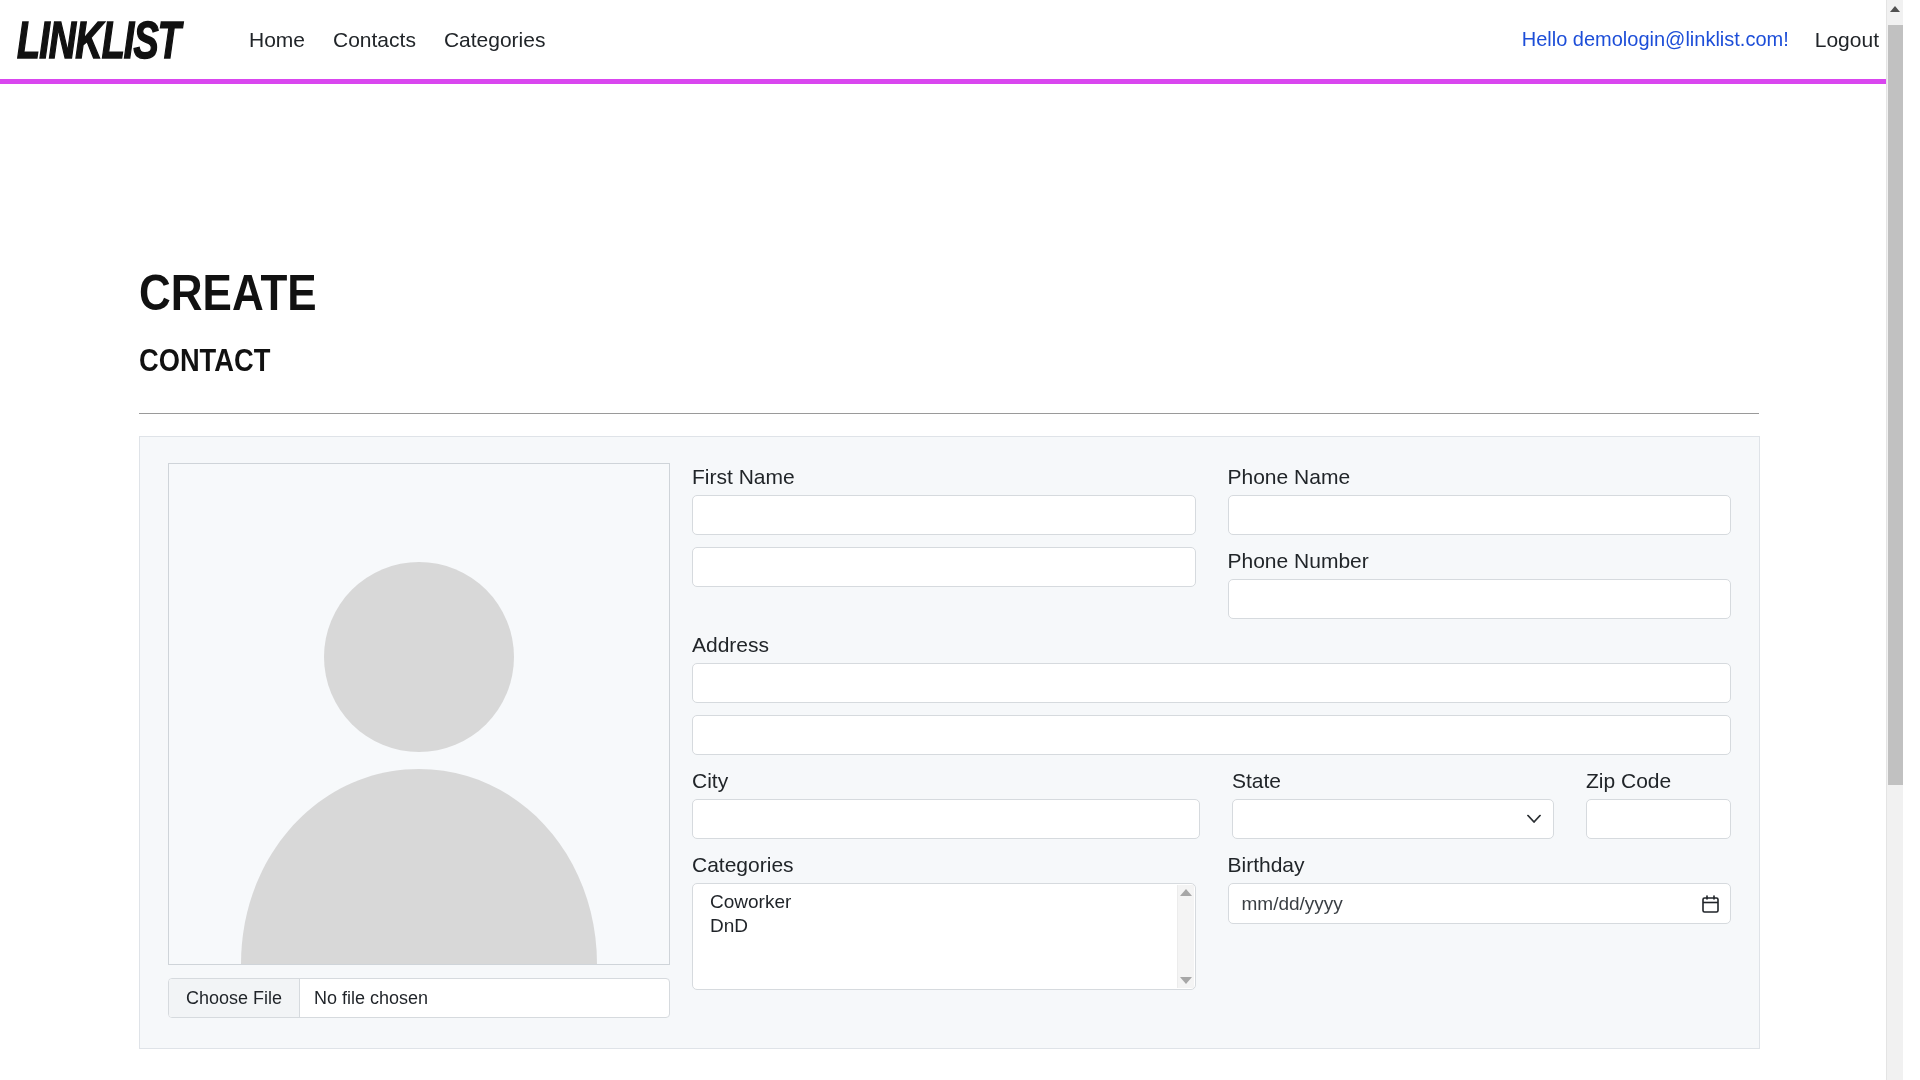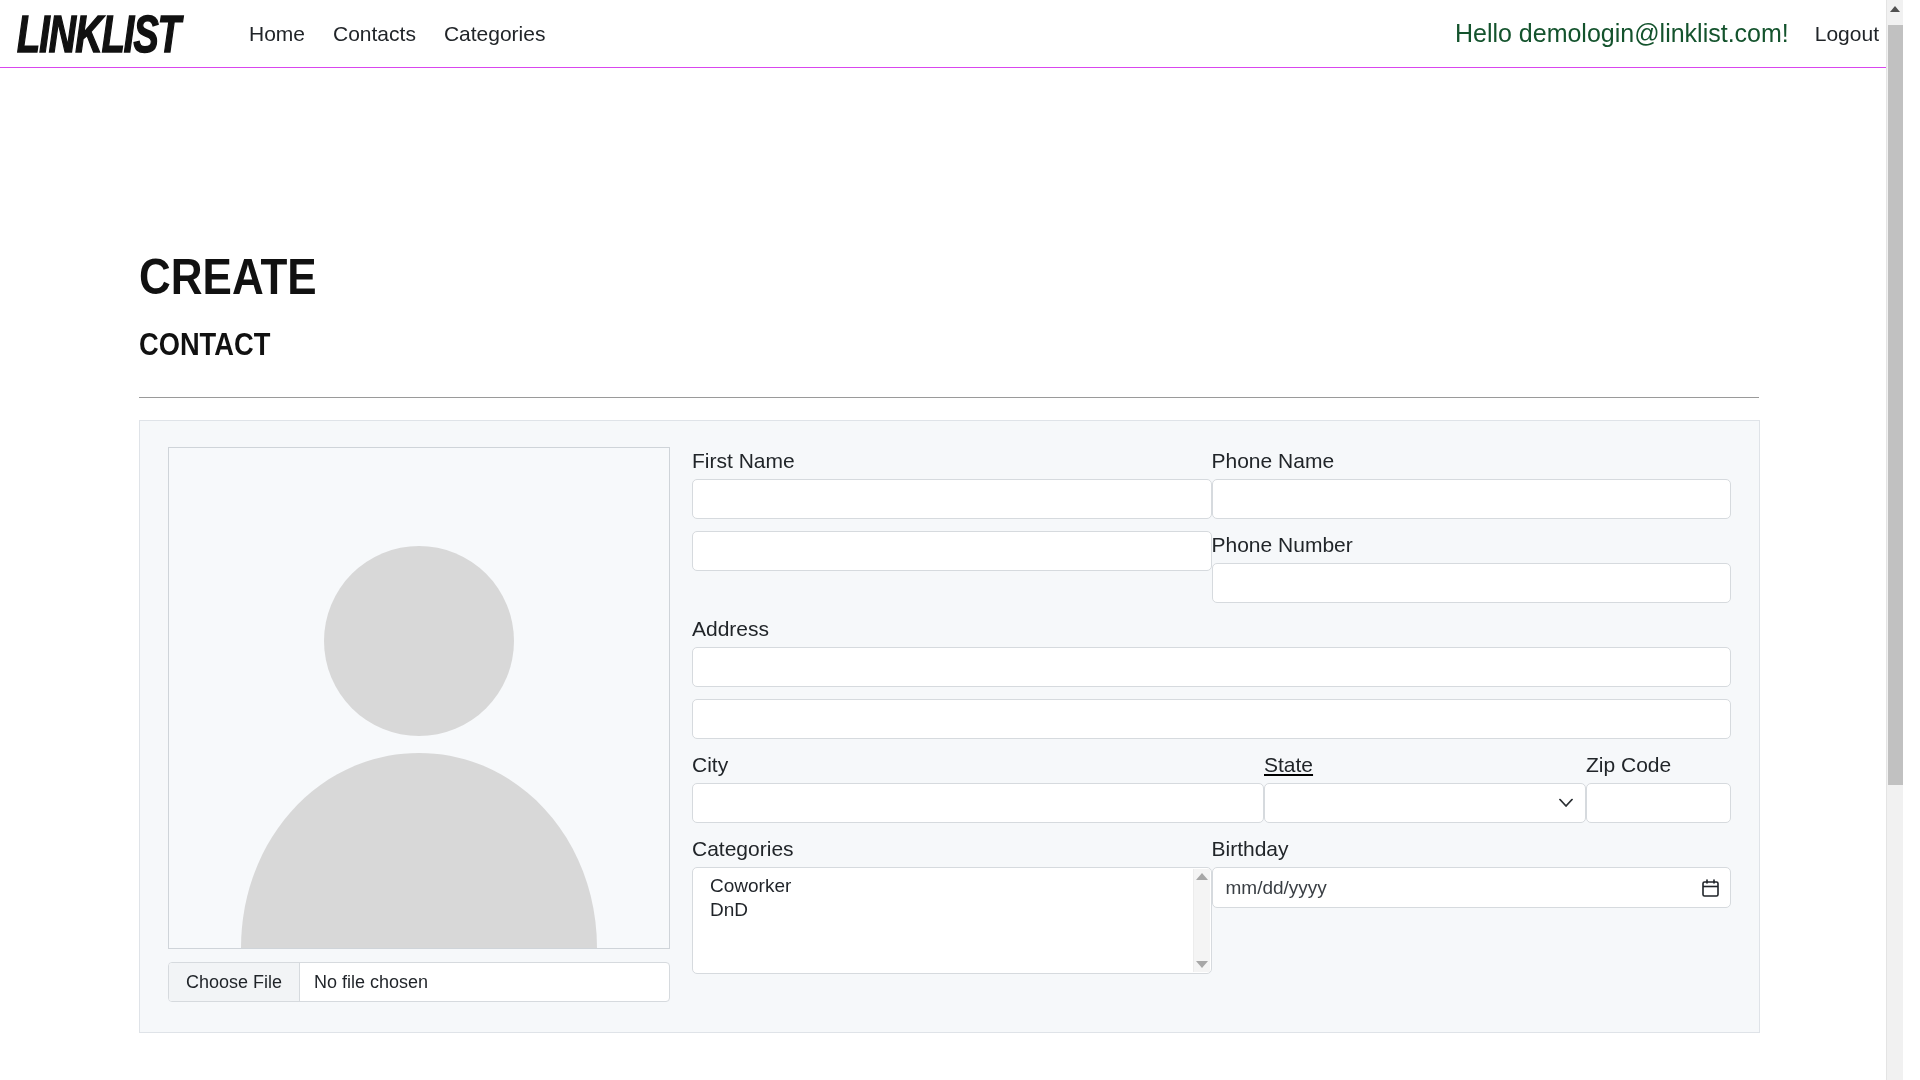--- a/index.html
+++ b/index.html
@@ -17,22 +17,22 @@
     position: relative;
     width: 1903px;
     height: 1080px;
     overflow: hidden;
     background: #ffffff;
   }
 
   
   .navbar {
     position: relative;
-    height: 68px;
-    border-bottom: 1px solid #d946ef;
+    height: 84px;
+    border-bottom: 5px solid #d946ef;
     display: flex;
     align-items: center;
     padding: 0 24px 0 12px;
     background: #fff;
   }
   .brand {
     font-family: "Liberation Sans", sans-serif;
     font-weight: bold;
     font-style: italic;
     font-size: 46px;
@@ -59,22 +59,22 @@
     cursor: pointer;
     white-space: nowrap;
   }
   .nav-right {
     margin-left: auto;
     display: flex;
     align-items: center;
     gap: 26px;
   }
   .greeting {
-    font-size: 25px;
-    color: #14532d;
+    font-size: 20px;
+    color: #1d4ed8;
     white-space: nowrap;
   }
   .logout-link {
     font-size: 21px;
     color: #212529;
     text-decoration: none;
     cursor: pointer;
     white-space: nowrap;
   }
 
@@ -171,25 +171,26 @@
     padding: 0 14px;
     font-size: 18px;
     color: #1f2328;
     white-space: nowrap;
   }
 
   
   .fields-col { flex: 1 1 auto; min-width: 0; }
   .field-row {
     display: flex;
+    gap: 32px;
     margin-bottom: 12px;
   }
   .field { flex: 1 1 0; min-width: 0; }
   .field.full { flex: 1 1 100%; }
-  .field.state-w { flex: 0 0 322px; text-decoration: underline; }
+  .field.state-w { flex: 0 0 322px; }
   .field.zip-w  { flex: 0 0 145px; }
 
   .field-label {
     display: block;
     font-size: 21px;
     line-height: 27px;
     color: #212529;
     margin-bottom: 5px;
     white-space: nowrap;
   }

